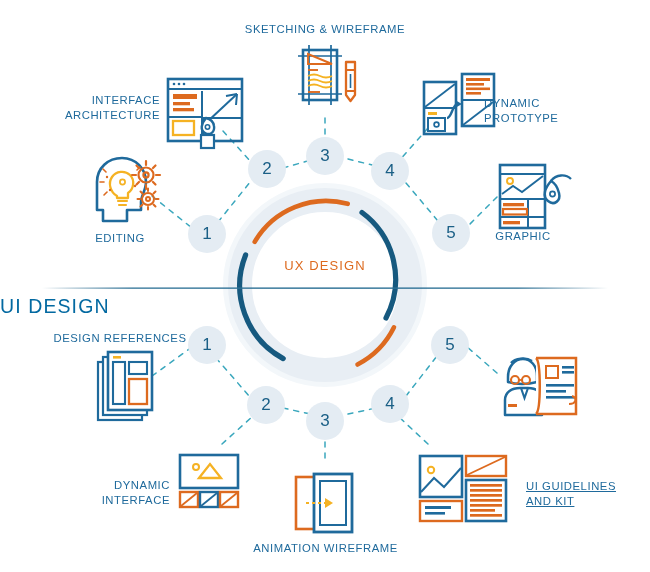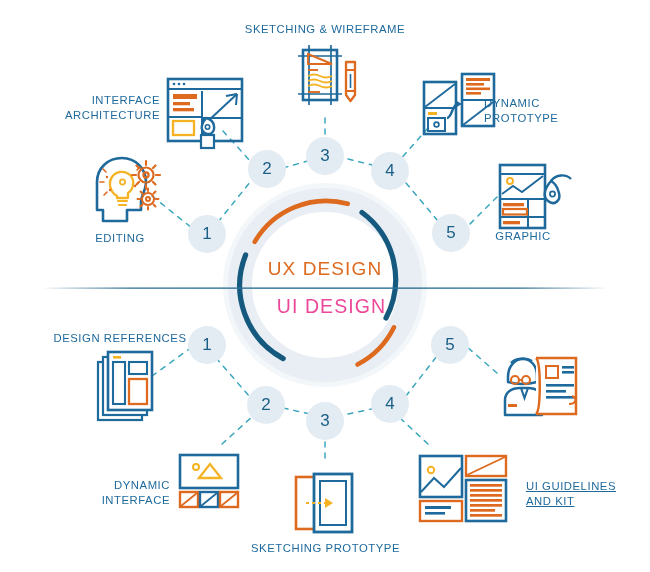--- a/index.html
+++ b/index.html
@@ -36,34 +36,33 @@
   }
   .lbl.r { text-align: right; }
   .lbl.l { text-align: left; }
   .lbl.c { text-align: center; }
   .center-ux {
     position: absolute;
     left: 0;
     right: 0;
     text-align: center;
     color: #dd6a1f;
-    font-size: 19px;
+    font-size: 13px;
     letter-spacing: 1.1px;
     font-family: "Liberation Sans", sans-serif;
   }
   .center-ui {
     position: absolute;
     left: 0;
     right: 0;
-    text-align: center;
-    color: #ec4899;
+    text-align: left;
+    color: #0369a1;
     font-size: 19.5px;
     letter-spacing: 1.1px;
     font-family: "Liberation Sans", sans-serif;
-    padding-left: 13px;
   }
   .num {
     position: absolute;
     width: 38px;
     height: 38px;
     border-radius: 50%;
     background: #e4ecf3;
     color: #1a5f86;
     font-size: 17px;
     font-family: "Liberation Sans", sans-serif;
@@ -331,17 +330,17 @@
   <div class="lbl r" style="left:36px; top:93px; width:124px;">INTERFACE
 ARCHITECTURE</div>
   <div class="lbl c" style="left:225px; top:22px; width:200px;">SKETCHING &amp; WIREFRAME</div>
   <div class="lbl l" style="left:484px; top:96px; width:130px;">DYNAMIC
 PROTOTYPE</div>
   <div class="lbl c" style="left:478px; top:229px; width:90px;">GRAPHIC</div>
 
   <div class="lbl c" style="left:45px; top:331px; width:150px;text-align:center;">DESIGN REFERENCES</div>
   <div class="lbl r" style="left:52px; top:478px; width:118px;">DYNAMIC
 INTERFACE</div>
-  <div class="lbl c" style="left:228px; top:541px; width:195px;">SKETCHING PROTOTYPE</div>
+  <div class="lbl c" style="left:228px; top:541px; width:195px;">ANIMATION WIREFRAME</div>
   <div class="lbl l" style="left:526px; top:479px; width:130px;text-decoration:underline;">UI GUIDELINES
 AND KIT</div>
 
 </div>
 
 </body></html>

